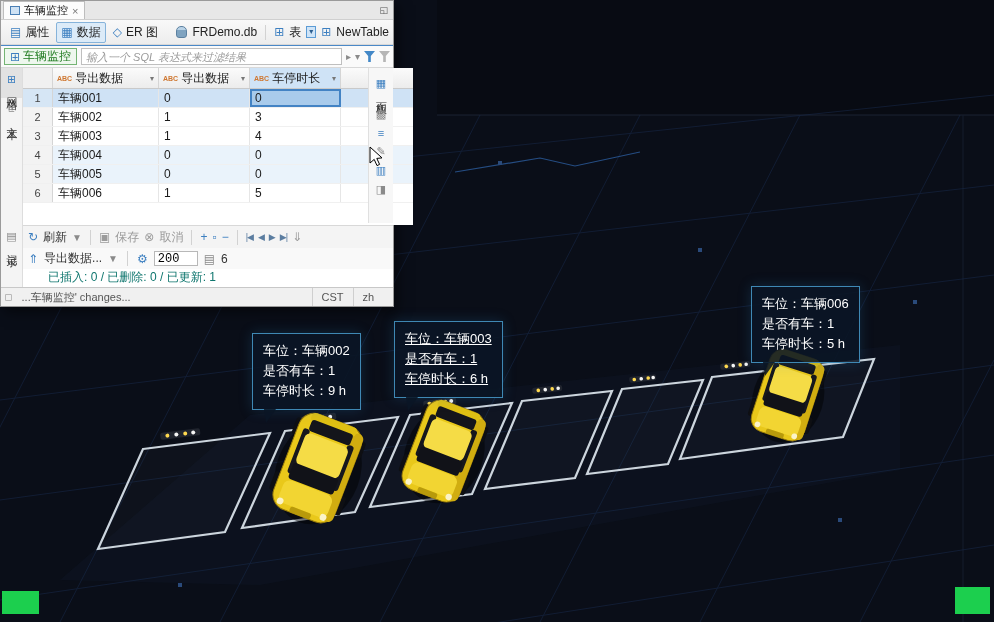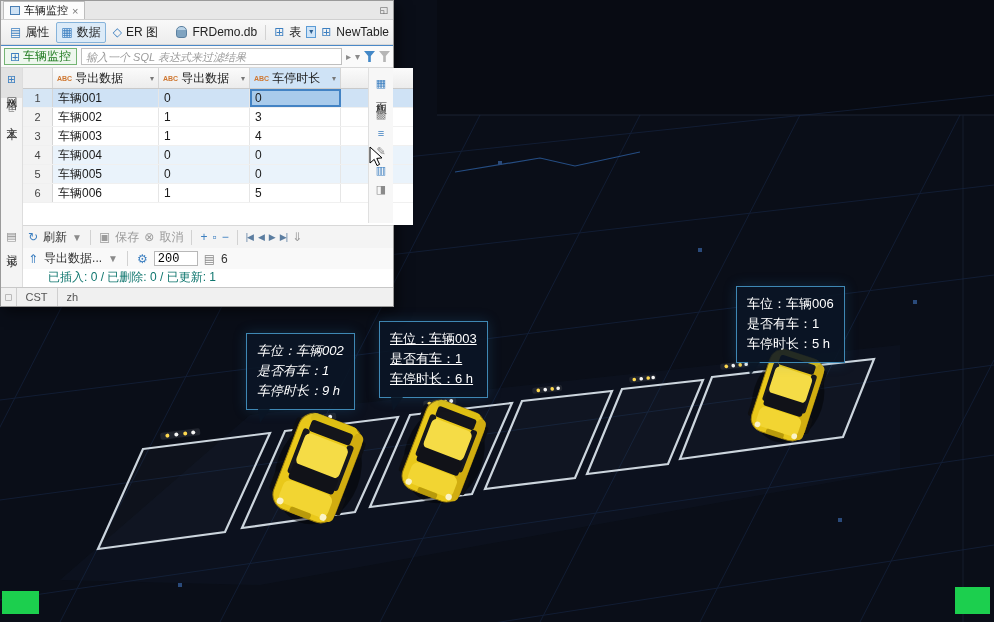--- a/index.html
+++ b/index.html
@@ -2,21 +2,21 @@
 <html><head>
 <meta charset="utf-8">
 <style>
   html,body{margin:0;padding:0;background:#05070d;}
   .stage{position:relative;width:994px;height:622px;overflow:hidden;
          font-family:"Liberation Sans","DejaVu Sans",sans-serif;}
   
   .scene{position:absolute;left:0;top:0;}
   .tip{position:absolute;z-index:3;background:rgba(10,22,38,0.88);
        border:1px solid #3f88b4;color:#fff;font-size:13px;line-height:20px;
-       padding:7px 10px 8px;white-space:nowrap;box-shadow:0 0 12px rgba(40,120,180,0.25);}
+       padding:7px 10px 8px;white-space:nowrap;box-shadow:0 0 12px rgba(40,120,180,0.25);margin-left:15px;}
   .tip::after{content:'';position:absolute;left:9px;bottom:-14px;
        border-left:6px solid transparent;border-right:6px solid transparent;
        border-top:14px solid rgba(10,22,38,0.88);transform:skewX(-16deg);}
   .gbox{position:absolute;background:#1ccf4e;z-index:2;}
   .gbox.l{left:2px;top:591px;width:37px;height:23px;}
   .gbox.r{left:955px;top:587px;width:35px;height:27px;}
   .cursor{position:absolute;left:369px;top:146px;z-index:9;}
   
   .tw{position:absolute;left:0;top:0;width:394px;height:307px;background:#fff;
       border:1px solid #9a9a9a;box-sizing:border-box;z-index:5;
@@ -203,21 +203,21 @@
         </g>
     </g>
 
     <g>
       <use href="#car" transform="translate(317,469) rotate(21)"></use>
       <use href="#car" transform="translate(443,452) rotate(21) scale(0.93)"></use>
       <use href="#car" transform="translate(787,396) rotate(18) scale(0.84)"></use>
     </g>
   </svg>
 
-  <div class="tip" style="left:246px;top:333px;font-style:italic;">
+  <div class="tip" style="left:237px;top:333px;">
     <div>车位：车辆002</div>
     <div>是否有车：1</div>
     <div>车停时长：9 h</div>
   </div>
   <div class="tip" style="left:379px;top:321px;text-decoration:underline;">
     <div>车位：车辆003</div>
     <div>是否有车：1</div>
     <div>车停时长：6 h</div>
   </div>
   <div class="tip" style="left:736px;top:286px;">
@@ -392,20 +392,21 @@
       <span class="ico-g">▤</span>
       <span>6</span>
     </div>
 
     <div class="status-line">
       <span>已插入: 0 / 已删除: 0 / 已更新: 1</span>
     </div>
 
     <div class="statusbar">
       <span class="ico-g" style="font-size:9px;padding:0 3px;">▢</span>
+      <span class="sb-msg">...车辆监控' changes...</span>
       <span class="sb-cell">CST</span>
       <span class="sb-cell">zh</span>
     </div>
   </div>
 
   <svg class="cursor" width="16" height="22" viewBox="0 0 16 22">
     <path d="M1,1 L1,17 L5.2,13.4 L8,19.6 L10.6,18.4 L7.8,12.4 L13,11.9 Z" fill="#ffffff" stroke="#000000" stroke-width="1"></path>
   </svg>
 
 </div>

